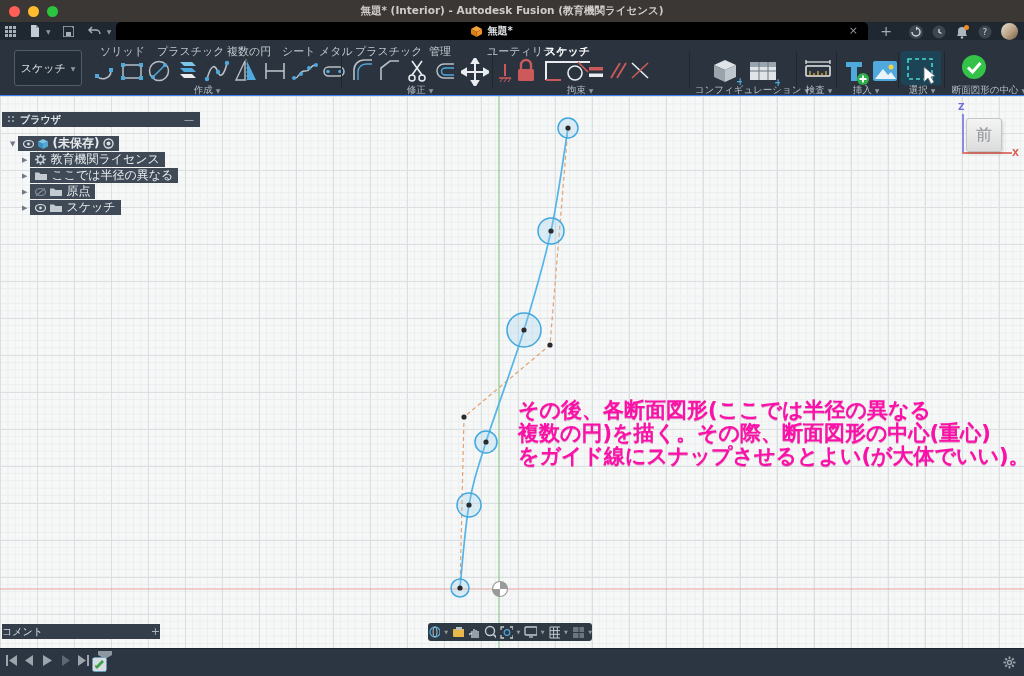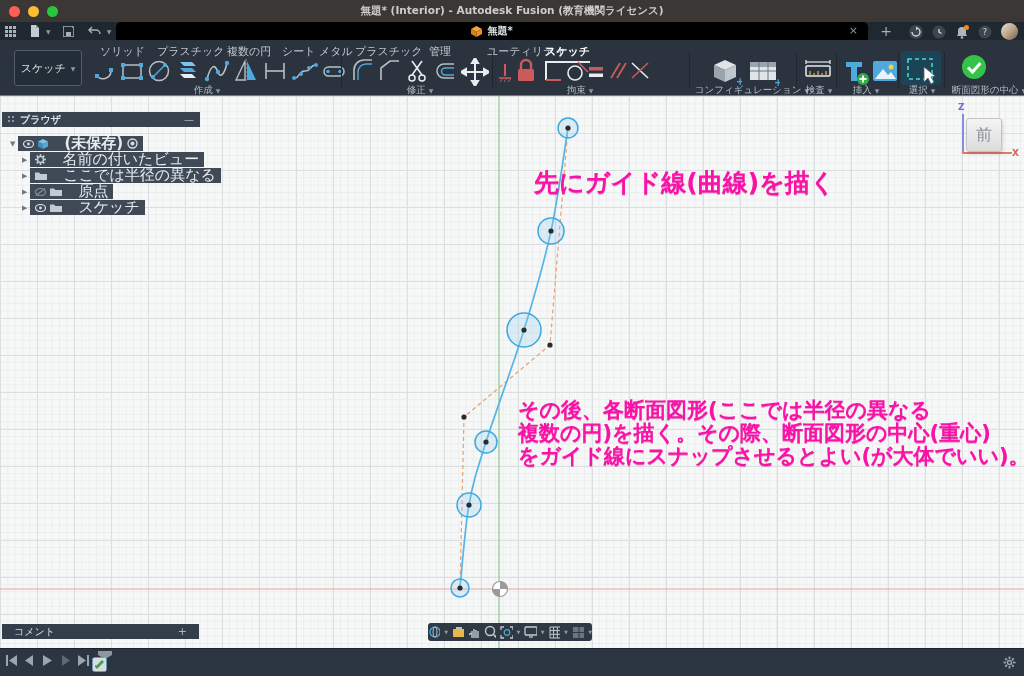--- a/index.html
+++ b/index.html
@@ -46,38 +46,38 @@
     background-size:37px 37px,37px 37px,7.4px 7.4px,7.4px 7.4px; }
   #sketch-svg { position:absolute; left:0; top:0; }
 
   
   .browser { position:absolute; left:2px; top:16px; width:198px; }
   .browser-hdr { height:15px; background:#38434f; display:flex; align-items:center; padding:0 6px; }
   .browser-title { font-size:10px; color:#dfe4e8; font-weight:bold; margin-left:4px; flex:1; }
   .browser-min { color:#aeb6bd; font-size:10px; }
   .brow { position:absolute; display:flex; align-items:center; }
   .bpill { height:15px; background:#3f4a56; display:flex; align-items:center; gap:4px; padding:0 5px; }
-  .bpill span { font-size:15px; color:#e8ecef; white-space:nowrap;margin-left:12px; }
+  .bpill span { font-size:12px; color:#e8ecef; white-space:nowrap; }
   .tri { font-size:7px; color:#6f7a84; margin-right:3px; }
 
   
   .viewcube { position:absolute; left:952px; top:8px; width:68px; height:62px; }
   .vc-face { position:absolute; left:14px; top:14px; width:36px; height:34px; background:linear-gradient(#f4f4f4,#dcdcdc); border:1px solid #c2c4c6; border-radius:3px; box-shadow:1px 2px 3px rgba(0,0,0,.15); display:flex; align-items:center; justify-content:center; font-size:16px; color:#8b9095; }
   .vc-z-line { position:absolute; left:10px; top:10px; width:2px; height:40px; background:#8a8ade; }
   .vc-x-line { position:absolute; left:10px; top:48px; width:50px; height:2px; background:#e07a6e; }
   .vc-z { position:absolute; left:6px; top:-2px; font-size:9px; color:#6a6fd8; font-weight:bold; }
   .vc-x { position:absolute; left:60px; top:44px; font-size:9px; color:#d9604f; font-weight:bold; }
 
   
   .note { position:absolute; color:#fb10a8; font-weight:bold; text-shadow:0 1px 0 rgba(180,0,110,.35); white-space:nowrap; }
   .note1 { left:534px; top:70px; font-size:25px; }
   .note2 { left:518px; top:303px; font-size:21px; line-height:23px; }
 
   
-  .commentbar { position:absolute; left:2px; top:528px; width:197px; height:15px; background:#333e4a; display:flex; align-items:center; padding:0 12px; }
+  .commentbar { position:absolute; left:2px; top:528px; width:158px; height:15px; background:#333e4a; display:flex; align-items:center; padding:0 0; }
   .commentbar .ct { flex:1; font-size:10px; color:#d6dce1; }
   .commentbar .plus { color:#aeb6bd; font-size:11px; }
 
   
   .navbar { position:absolute; left:428px; top:527px; width:164px; height:18px; background:#2e3944; border-radius:3px; display:flex; align-items:center; justify-content:center; gap:4px; }
   .navbar svg { display:block; }
   .ncaret { font-size:5px; color:#8d97a0; }
 
   
   .timeline { position:absolute; left:0; top:648px; width:1024px; height:28px; background:#2c3642; border-top:1px solid #1a222b; }
@@ -512,21 +512,21 @@
               <line x1="5.5" y1="0" x2="5.5" y2="2.5"></line>
               <line x1="5.5" y1="8.5" x2="5.5" y2="11"></line>
               <line x1="0" y1="5.5" x2="2.5" y2="5.5"></line>
               <line x1="8.5" y1="5.5" x2="11" y2="5.5"></line>
               <line x1="1.6" y1="1.6" x2="3.3" y2="3.3"></line>
               <line x1="7.7" y1="7.7" x2="9.4" y2="9.4"></line>
               <line x1="9.4" y1="1.6" x2="7.7" y2="3.3"></line>
               <line x1="3.3" y1="7.7" x2="1.6" y2="9.4"></line>
             </g>
           </svg>
-        <span>名前の付いたビュー</span>
+        <span>教育機関ライセンス</span>
       </div>
     </div>
 
     <div class="brow" style="left:20px; top:56px;">
       <span class="tri">▶</span>
       <div class="bpill">
         <svg width="12" height="9">
             <path d="M0,1.5 h4 l1.5,1.5 h6.5 v6 h-12 Z" fill="#c3cad1"></path>
           </svg>
         <span>ここでは半径の異なる</span>
@@ -563,21 +563,20 @@
   </div>
 
   <div class="viewcube">
     <div class="vc-z-line"></div>
     <div class="vc-x-line"></div>
     <div class="vc-face">前</div>
     <span class="vc-z">Z</span>
     <span class="vc-x">X</span>
   </div>
 
-  <div class="note note1">先にガイド線(曲線)を描く</div>
   <div class="note note2">
     <div>その後、各断面図形(ここでは半径の異なる</div>
     <div>複数の円)を描く。その際、断面図形の中心(重心)</div>
     <div>をガイド線にスナップさせるとよい(が大体でいい)。</div>
   </div>
 
   <div class="commentbar">
     <span class="ct">コメント</span>
     <span class="plus">+</span>
   </div>

